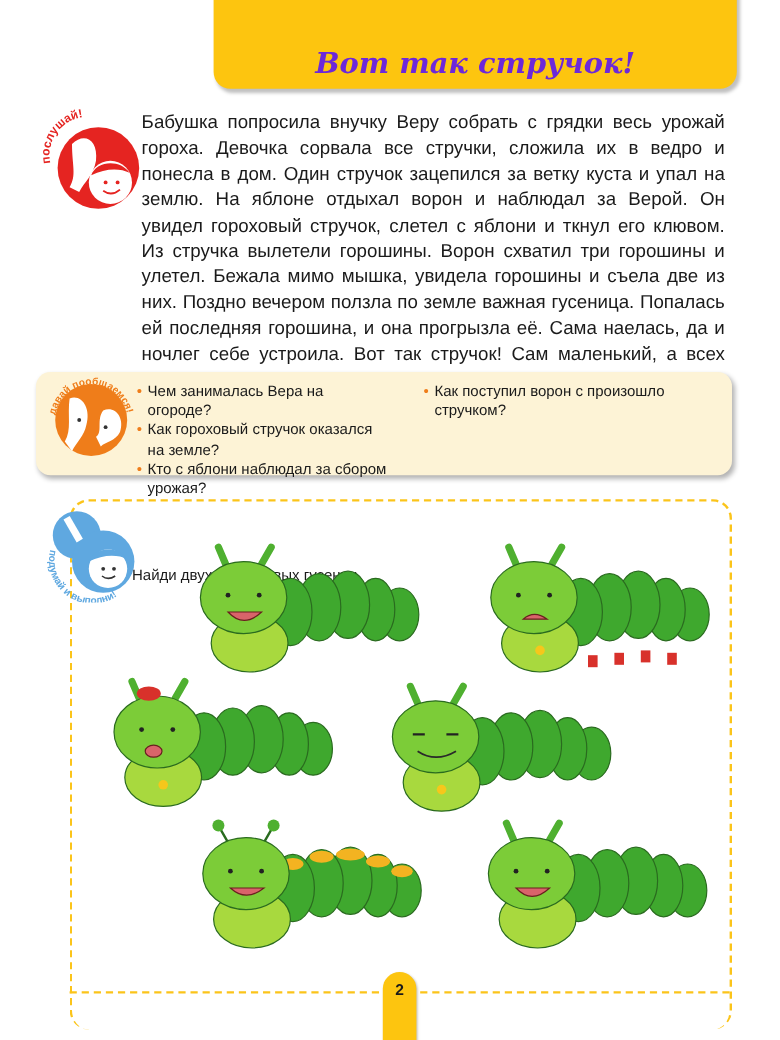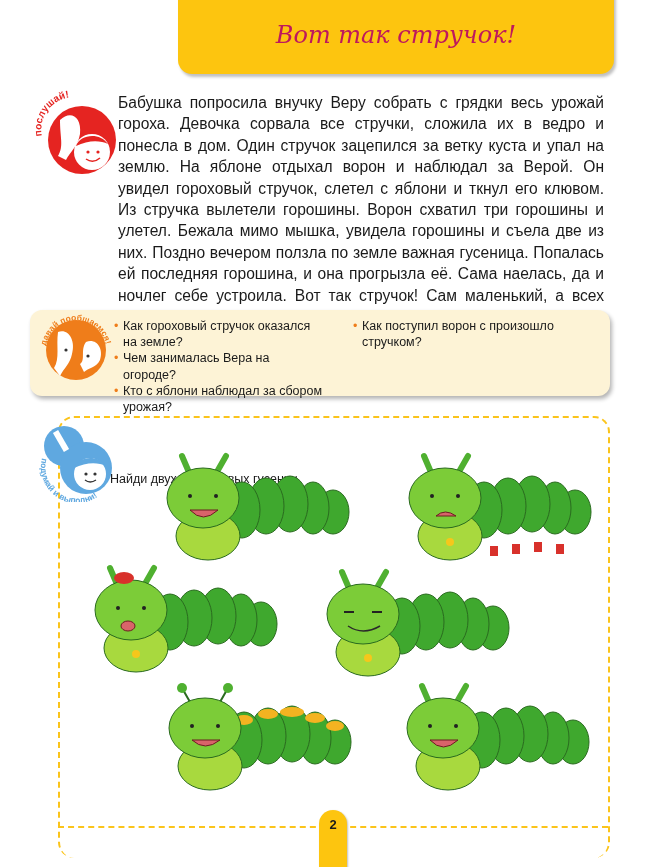--- a/index.html
+++ b/index.html
@@ -1,21 +1,21 @@
 <!DOCTYPE html>
 <html><head>
 <meta charset="utf-8">
 <style>
   html, body { margin:0; padding:0; }
   body { width:650px; height:867px; background:#ffffff; position:relative; overflow:hidden;
          font-family:"Liberation Sans", sans-serif; color:#1a1a1a; }
   .title-tab { position:absolute; left:178px; top:-10px; width:436px; height:84px; background:#fdc50f;
                border-radius:0 0 14px 14px; box-shadow:2px 3px 3px rgba(0,0,0,0.25); }
-  .title-text { position:absolute; left:0; right:0; top:31px; text-align:center;
-                font-family:"DejaVu Serif", serif; font-style:italic; font-size:24px; color:#be185d; }
+  .title-text { position:absolute; left:0; right:0; top:48px; text-align:center;
+                font-family:"DejaVu Serif", serif; font-style:italic; font-size:24px; color:#6d28d9;font-weight:bold; }
   .badge { position:absolute; border-radius:50%; }
   .badge svg { position:absolute; left:0; top:0; }
   .listen { left:30px; top:90px; width:88px; height:88px; }
   .story { position:absolute; left:118px; top:92px; width:486px; font-size:15.6px; line-height:21.4px;
            text-align:justify; text-indent:0; }
   .story p { margin:0; text-indent:0; }
   .discuss-box { position:absolute; left:30px; top:310px; width:580px; height:86px; background:#fdf3d6;
                  border-radius:12px; box-shadow:2px 3px 4px rgba(0,0,0,0.3); }
   .discuss-badge { left:36px; top:306px; width:80px; height:80px; }
   .q-col { position:absolute; top:318px; font-size:12.5px; line-height:16.2px; }
@@ -70,22 +70,22 @@
     <circle cx="40" cy="44" r="30" fill="#ef7d1a"></circle>
     <path d="M22,26 C32,22 40,34 36,48 C34,58 28,62 24,70 L18,62 C24,52 20,40 22,26Z" fill="#fff"></path>
     <path d="M50,36 C60,32 68,42 64,54 C60,62 52,62 48,66 L44,58 C50,54 44,44 50,36Z" fill="#fff"></path>
     <circle cx="30" cy="44" r="1.6" fill="#333"></circle>
       <circle cx="52" cy="50" r="1.6" fill="#333"></circle>
     <text font-size="8.5" font-weight="bold" fill="#ef7d1a" font-family="Liberation Sans, sans-serif"><textPath href="#arcD">давай пообщаемся!</textPath></text>
   </svg>
 </div>
 <div class="q-col q-left">
   <ul>
+    <li>Чем занималась Вера на огороде?</li>
     <li>Как гороховый стручок оказался на земле?</li>
-    <li>Чем занималась Вера на огороде?</li>
     <li>Кто с яблони наблюдал за сбором урожая?</li>
   </ul>
 </div>
 <div class="q-col q-right">
   <ul>
     <li>Как поступил ворон с произошло стручком?</li>
   </ul>
 </div>
 
 <div class="task-frame"></div>

